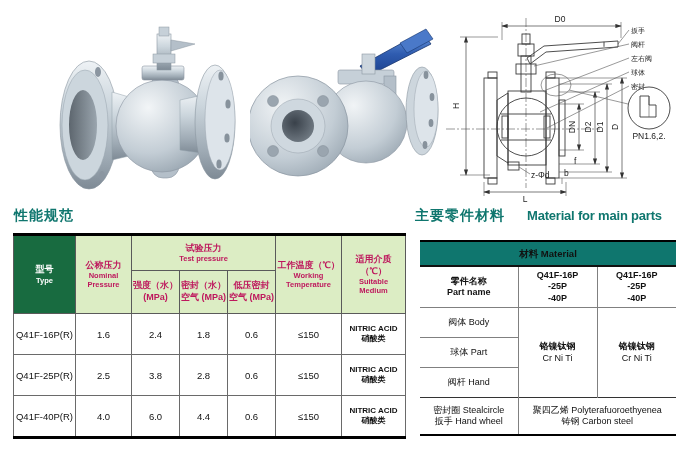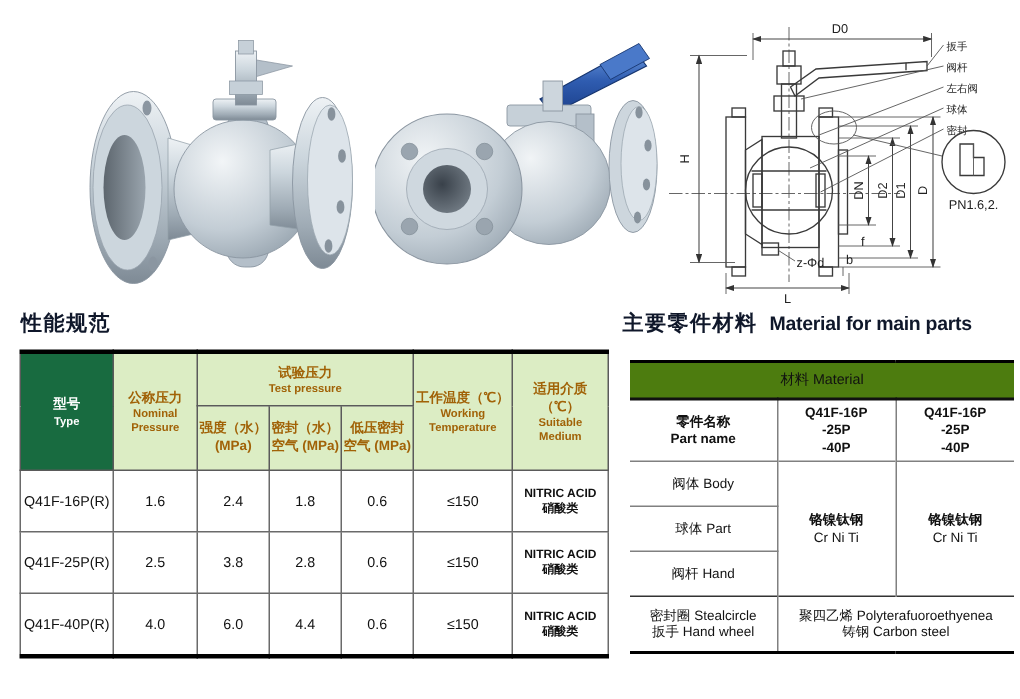--- a/index.html
+++ b/index.html
@@ -1,47 +1,47 @@
 <!DOCTYPE html>
 <html><head>
 <meta charset="utf-8">
 <style>
   html,body{margin:0;padding:0;background:#fff;}
   .canvas{position:relative;width:680px;height:466px;background:#ffffff;overflow:hidden;
           font-family:"Liberation Sans",sans-serif;}
 
   
-  .sec-title{position:absolute;top:207px;display:flex;gap:8px;align-items:baseline;color:#0f172a;}
+  .sec-title{position:absolute;top:207px;display:flex;gap:22px;align-items:baseline;color:#0f766e;}
   .sec-title .zh{font-size:14px;font-weight:bold;letter-spacing:1px;}
   .sec-title .en{font-size:13px;font-weight:bold;letter-spacing:-0.2px;}
   #spec-title{left:14px;}
   #mat-title{left:415px;}
 
   
   table{border-collapse:collapse;}
   .spec{position:absolute;left:13px;top:233px;width:392px;table-layout:fixed;
         border-top:3px solid #000;border-bottom:3px solid #000;}
-  .spec th{background:#dcedc4;border:1px solid #5a5a5a;font-weight:bold;color:#a16207;
+  .spec th{background:#dcedc4;border:1px solid #5a5a5a;font-weight:bold;color:#be185d;
            text-align:center;vertical-align:middle;padding:1px;}
   .spec th .zh{display:block;font-size:9px;line-height:1.3;}
   .spec th .en{display:block;font-size:7.5px;line-height:1.2;font-weight:bold;}
   .spec th.typehead{background:#186b40;color:#fff;}
   .spec td{border:1px solid #6a6a6a;background:#fff;font-size:9.5px;color:#111;
            text-align:center;vertical-align:middle;height:38px;}
   .spec td .small2{display:block;font-size:8px;font-weight:bold;line-height:1.25;}
   .spec tr.h1 th{height:32px;}
   .spec tr.h2 th{height:40px;}
 
   
   .mat{position:absolute;left:420px;top:240px;width:256px;table-layout:fixed;
        border-top:2.5px solid #000;border-bottom:2.5px solid #000;}
   .mat td{border-top:1px solid #808080;font-size:9px;color:#111;text-align:center;
           vertical-align:middle;padding:2px 1px;background:#fff;line-height:1.25;}
   .mat td.vline{border-left:1px solid #808080;}
-  .mat td.mat-head{background:#4d7c0f;font-weight:normal;font-size:9.5px;height:19px;
+  .mat td.mat-head{background:#0f766e;font-weight:bold;font-size:9.5px;height:19px;
                    border-bottom:2px solid #111;}
   .mat tr.partname td{height:36px;font-weight:bold;}
   .mat tr.part td{height:25px;}
   .mat tr.last td{height:32px;border-top:1.5px solid #333;}
   .mat .ln{display:block;line-height:1.25;}
 
   
   .art{position:absolute;}
   #photo1{left:58px;top:12px;width:178px;height:184px;}
   #photo2{left:250px;top:18px;width:190px;height:176px;}

